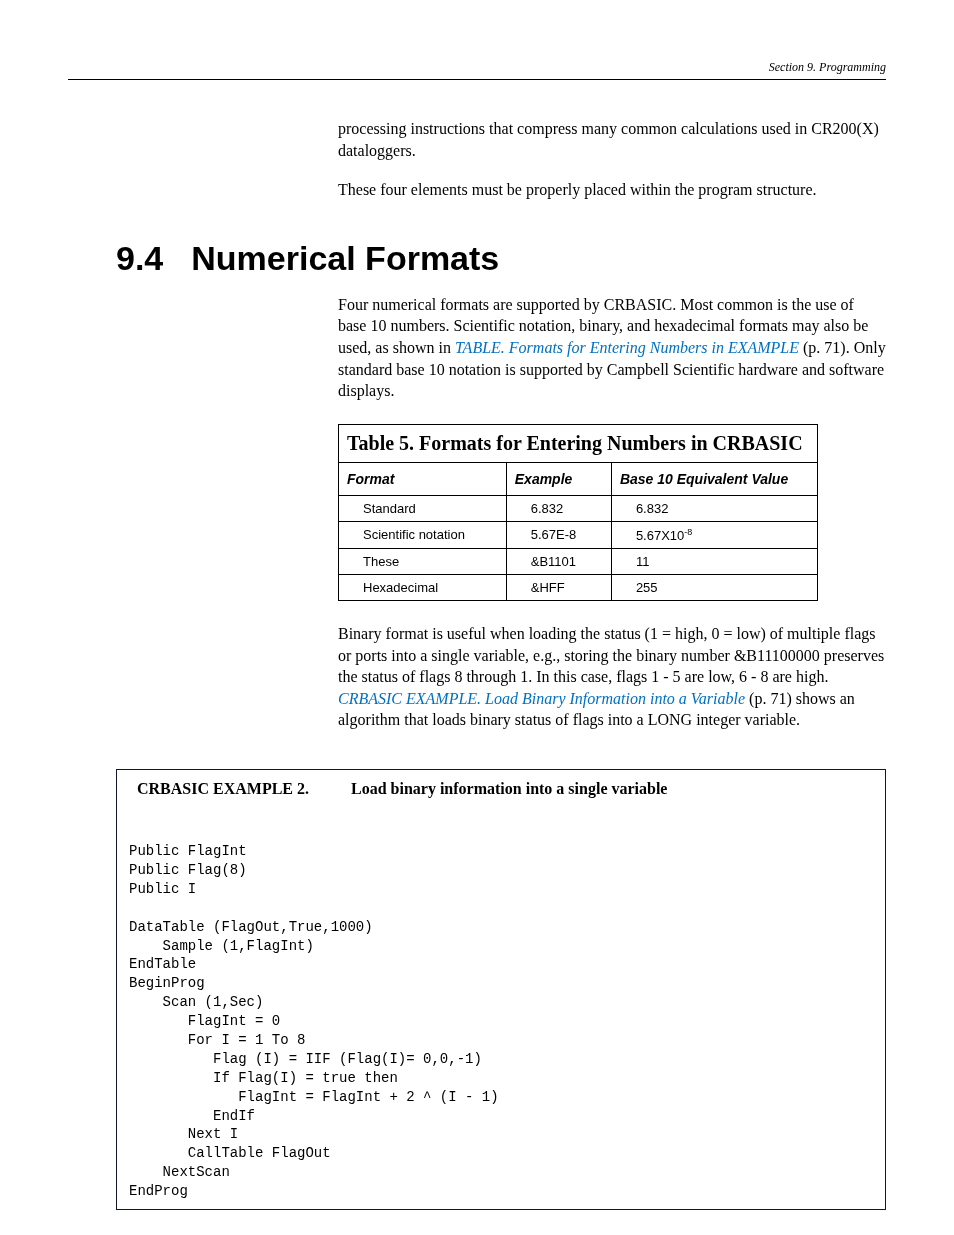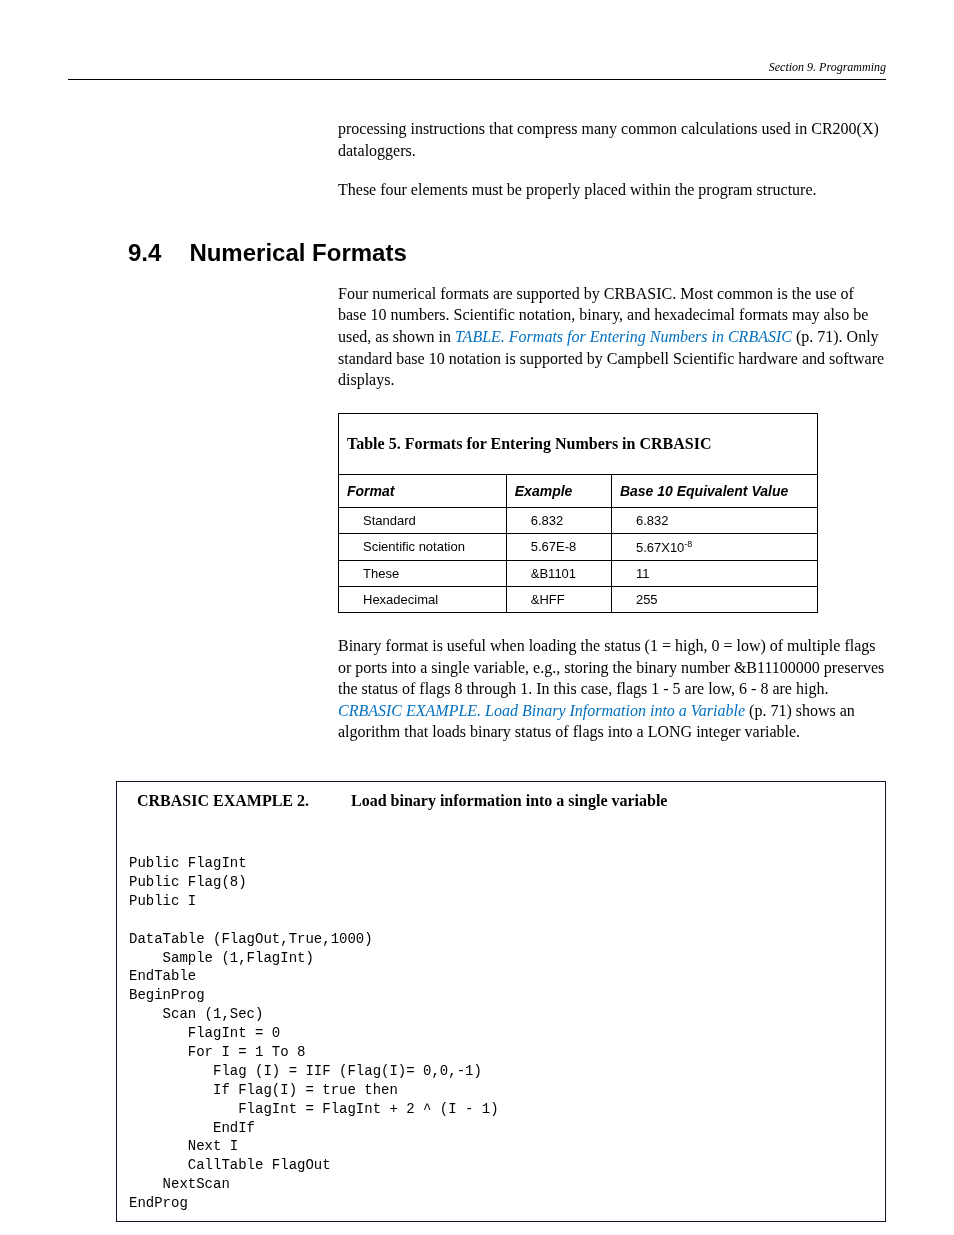--- a/index.html
+++ b/index.html
@@ -27,25 +27,25 @@
       margin-left: 270px;
       margin-right: 0;
       font-size: 16px;
       line-height: 1.35;
     }
     .intro-block p {
       margin-bottom: 18px;
     }
     h2.section-heading {
       font-family: Arial, Helvetica, sans-serif;
-      font-size: 24px;
+      font-size: 34px;
       font-weight: bold;
       margin-top: 38px;
       margin-bottom: 16px;
-      margin-left: 60px;
+      margin-left: 48px;
     }
     .section-number {
       margin-right: 28px;
     }
     .body-text {
       margin-left: 270px;
       font-size: 16px;
       line-height: 1.35;
     }
     .body-text p {
@@ -68,22 +68,22 @@
     }
     table.formats th, table.formats td {
       border: 1px solid #000;
       padding: 5px 24px;
       text-align: left;
       vertical-align: middle;
     }
     table.formats .caption-row th {
       font-family: "Times New Roman", Times, serif;
       font-weight: bold;
-      font-size: 16px;
-      padding: 21px 8px;
+      font-size: 20px;
+      padding: 7px 8px;
     }
     table.formats .header-row th {
       font-weight: bold;
       font-style: italic;
       font-size: 14px;
       padding: 8px 8px;
     }
     .super {
       font-size: 9px;
       vertical-align: super;
@@ -131,21 +131,21 @@
   <p>processing instructions that compress many common calculations used in CR200(X) dataloggers.</p>
   <p>These four elements must be properly placed within the program structure.</p>
 </div>
 
 <h2 class="section-heading">
   <span class="section-number">9.4</span><span>Numerical Formats</span>
 </h2>
 
 <div class="body-text">
   <p>
-    <span>Four numerical formats are supported by CRBASIC. Most common is the use of base 10 numbers. Scientific notation, binary, and hexadecimal formats may also be used, as shown in </span><span class="link">TABLE. Formats for Entering Numbers in CRBASIC</span><span> (p. 71). Only standard base 10 notation is supported by Campbell Scientific hardware and software displays.</span>
+    <span>Four numerical formats are supported by CRBASIC. Most common is the use of base 10 numbers. Scientific notation, binary, and hexadecimal formats may also be used, as shown in </span><span class="link">TABLE. Formats for Entering Numbers in EXAMPLE</span><span> (p. 71). Only standard base 10 notation is supported by Campbell Scientific hardware and software displays.</span>
   </p>
 </div>
 
 <div class="table-wrap">
   <table class="formats">
     <tbody>
         <tr class="caption-row">
       <th colspan="3">Table 5. Formats for Entering Numbers in CRBASIC</th>
     </tr>
     <tr class="header-row">

